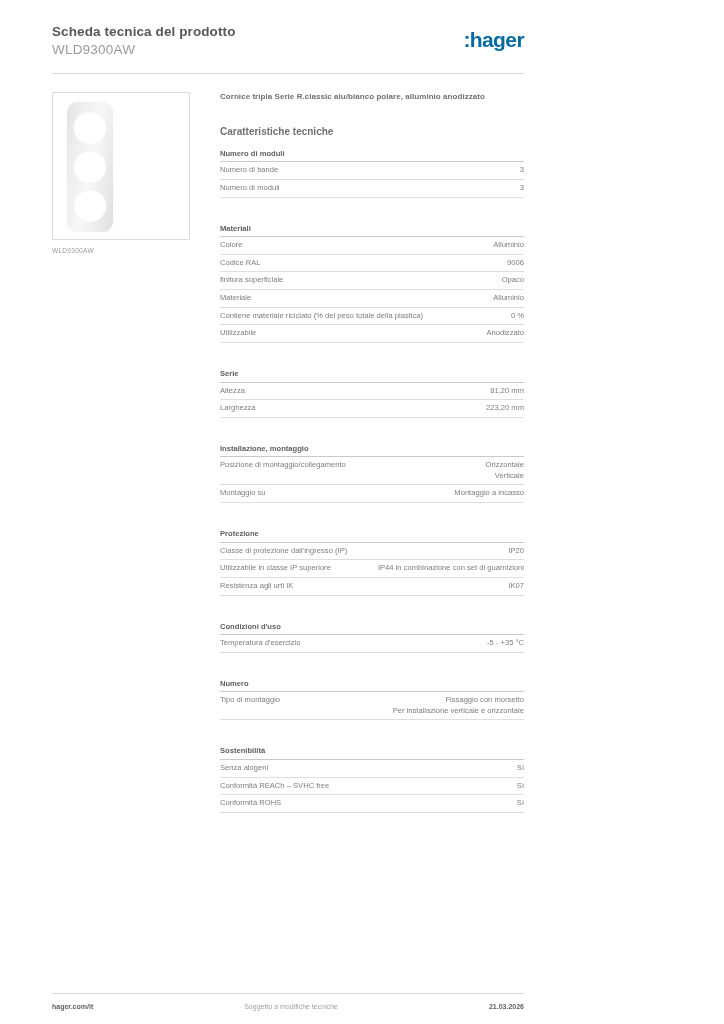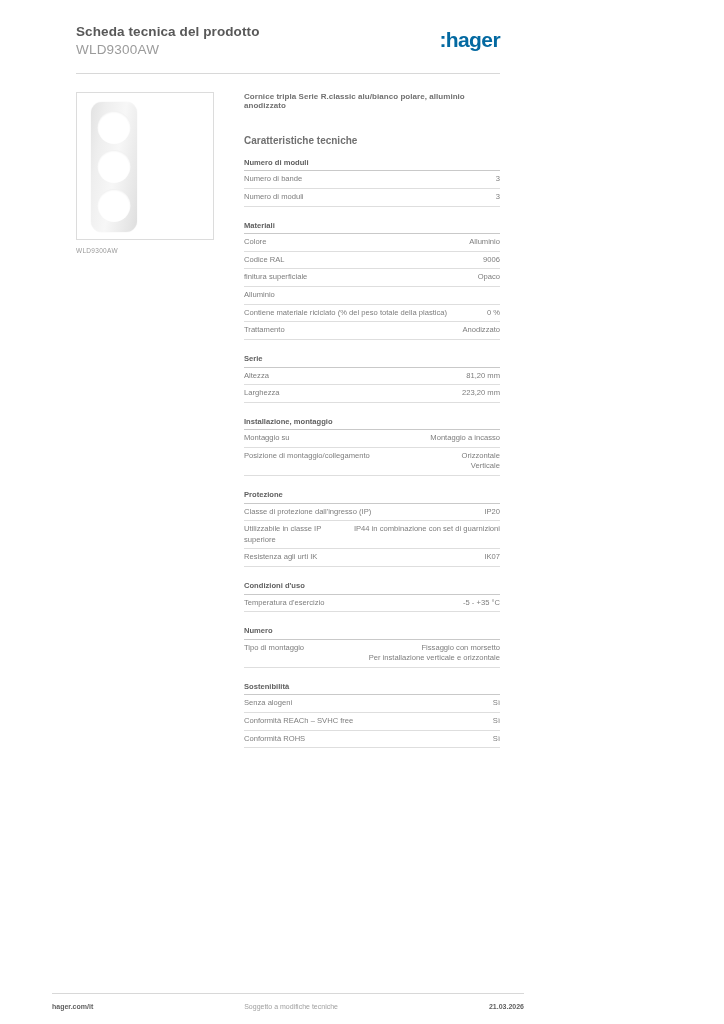--- a/index.html
+++ b/index.html
@@ -13,21 +13,21 @@
     font-family: "Liberation Sans", sans-serif;
     color: #6b6b6b;
     position: relative;
     overflow: hidden;
   }
   .page {
     position: relative;
     width: 576px;
     height: 1024px;
     box-sizing: border-box;
-    padding: 0 76px;
+    padding: 0 52px;
   }
 
   
   .header {
     display: flex;
     align-items: flex-start;
     justify-content: space-between;
     padding-top: 24px;
   }
   .title-block { line-height: 1.25; }
@@ -114,21 +114,21 @@
   }
   .section-intro {
     font-size: 10px;
     font-weight: bold;
     color: #707070;
     margin-top: 25px;
     margin-bottom: 12px;
   }
 
   
-  .spec-section { margin-bottom: 14px; }
+  .spec-section { margin-bottom: 26px; }
   .spec-section:last-child { margin-bottom: 0; }
 
   .spec-head {
     font-size: 7.6px;
     font-weight: bold;
     color: #5f5f5f;
     padding-bottom: 3.5px;
     border-bottom: 1px solid #c9c9c9;
   }
   .spec-row {
@@ -219,52 +219,53 @@
             </div>
             <div class="spec-row">
               <div class="spec-label">Codice RAL</div>
               <div class="spec-value">9006</div>
             </div>
             <div class="spec-row">
               <div class="spec-label">finitura superficiale</div>
               <div class="spec-value">Opaco</div>
             </div>
             <div class="spec-row">
+              <div class="spec-label">Materiale</div>
               <div class="spec-value">Alluminio</div>
             </div>
             <div class="spec-row">
               <div class="spec-label">Contiene materiale riciclato (% del peso totale della plastica)</div>
               <div class="spec-value">0 %</div>
             </div>
             <div class="spec-row">
-              <div class="spec-label">Trattamento</div>
+              <div class="spec-label">Utilizzabile</div>
               <div class="spec-value">Anodizzato</div>
             </div>
           </div>
           <div class="spec-section">
             <div class="spec-head">Serie</div>
             <div class="spec-row">
               <div class="spec-label">Altezza</div>
               <div class="spec-value">81,20 mm</div>
             </div>
             <div class="spec-row">
               <div class="spec-label">Larghezza</div>
               <div class="spec-value">223,20 mm</div>
             </div>
           </div>
           <div class="spec-section">
             <div class="spec-head">Installazione, montaggio</div>
-            <div class="spec-row">
-              <div class="spec-label">Montaggio su</div>
-              <div class="spec-value">Montaggio a incasso</div>
-            </div>
             <div class="spec-row">
               <div class="spec-label">Posizione di montaggio/collegamento</div>
               <div class="spec-value">Orizzontale
 Verticale</div>
+            </div>
+            <div class="spec-row">
+              <div class="spec-label">Montaggio su</div>
+              <div class="spec-value">Montaggio a incasso</div>
             </div>
           </div>
           <div class="spec-section">
             <div class="spec-head">Protezione</div>
             <div class="spec-row">
               <div class="spec-label">Classe di protezione dall'ingresso (IP)</div>
               <div class="spec-value">IP20</div>
             </div>
             <div class="spec-row">
               <div class="spec-label">Utilizzabile in classe IP superiore</div>

